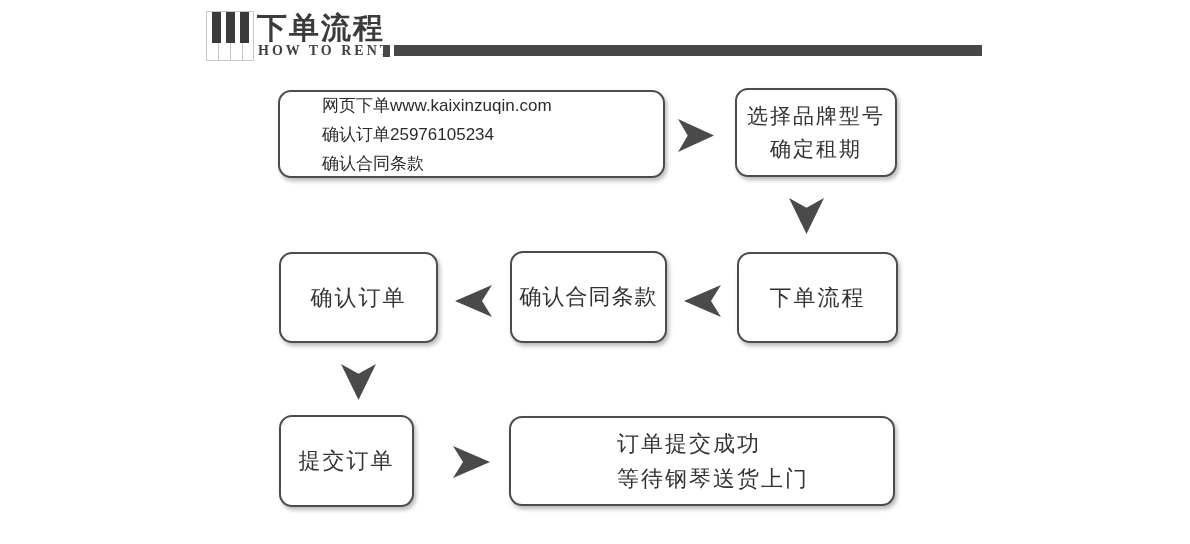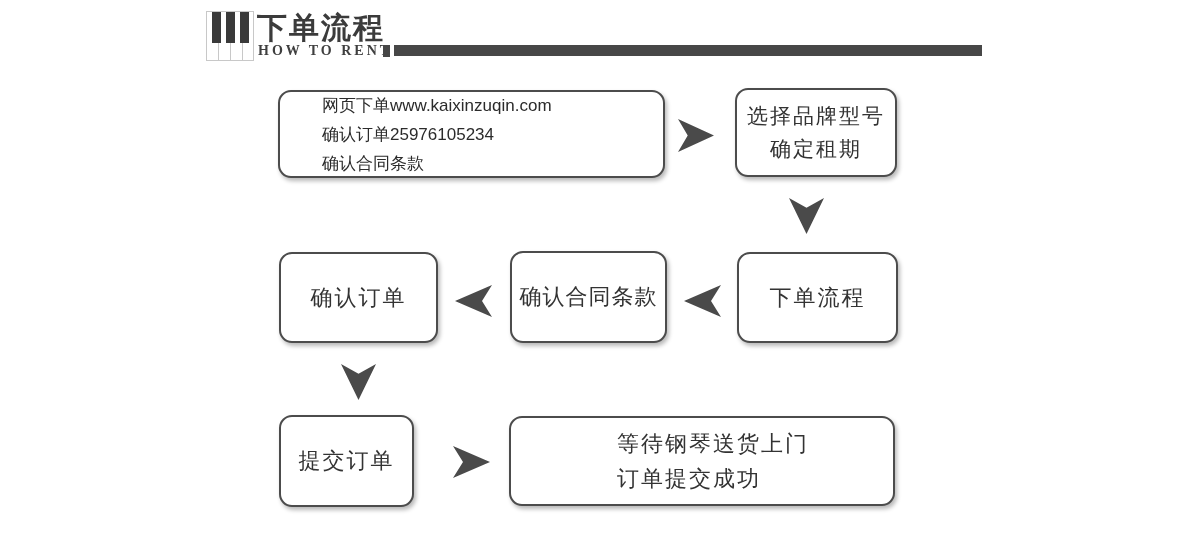--- a/index.html
+++ b/index.html
@@ -125,17 +125,17 @@
 
   <div class="arrow dir-down a5"></div>
 
   <div class="box submit serif">
     <div>提交订单</div>
   </div>
 
   <div class="arrow dir-right a6"></div>
 
   <div class="box success serif">
+    <div>订单提交成功</div>
     <div>等待钢琴送货上门</div>
-    <div>订单提交成功</div>
   </div>
 
 </div>
 
 </body></html>

